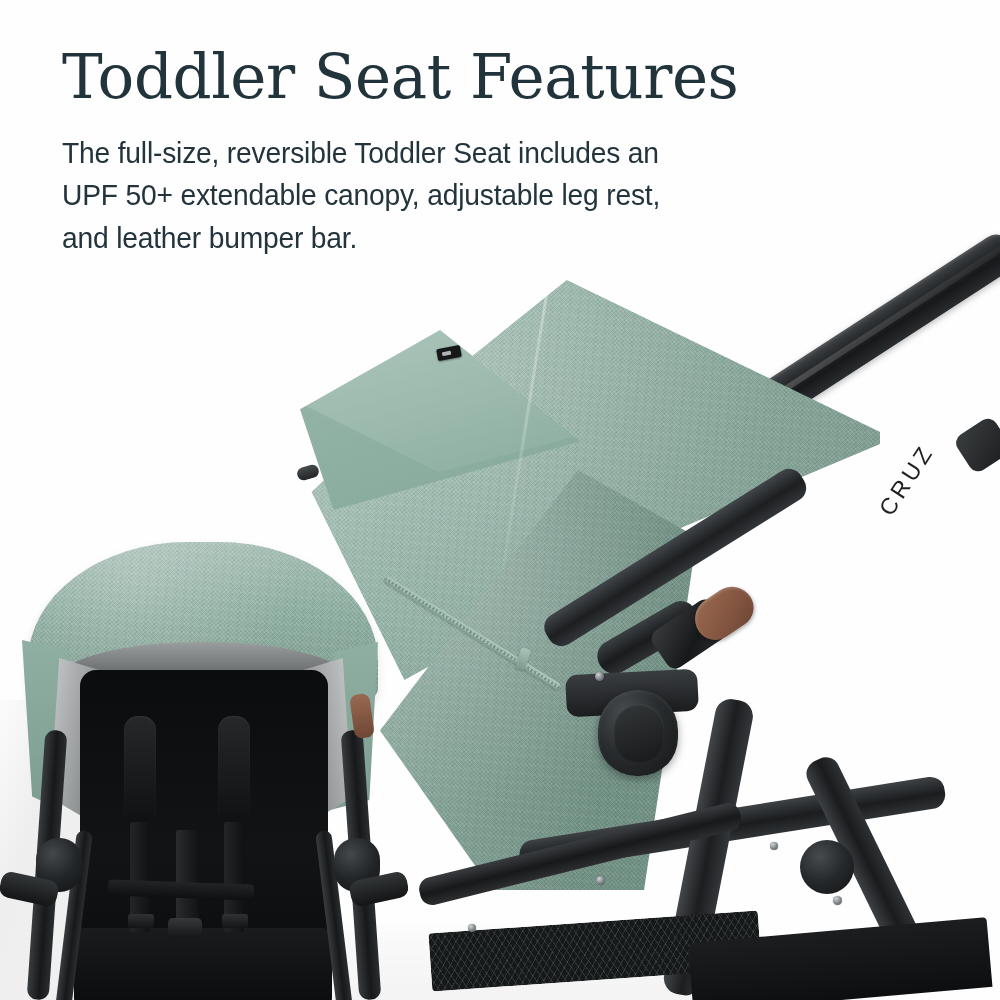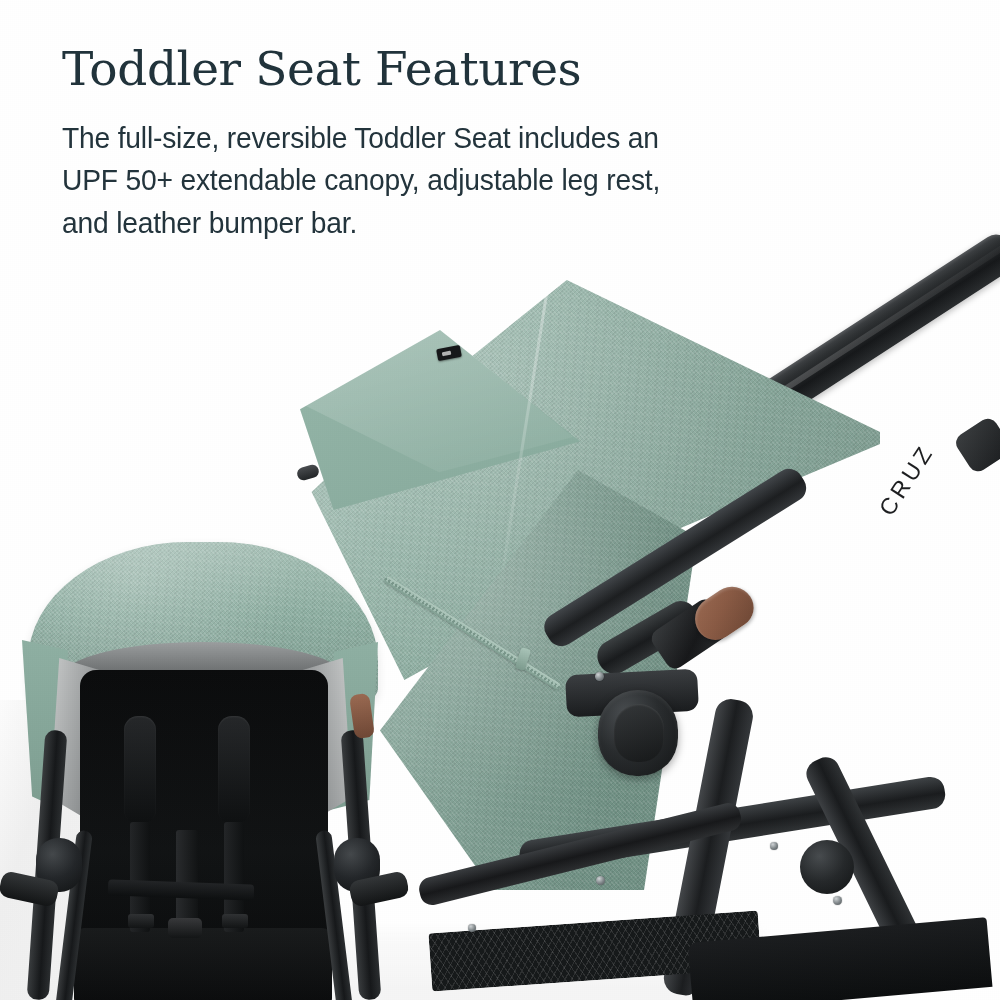--- a/index.html
+++ b/index.html
@@ -14,21 +14,21 @@
     position: relative;
     width: 1000px; height: 1000px;
     background: #ffffff;
     overflow: hidden;
   }
 
   
   #text-block { position: absolute; left: 62px; top: 44px; width: 880px; z-index: 60; }
   #page-title {
     font-family: "DejaVu Serif", "Liberation Serif", serif;
-    font-size: 47px; line-height: 1.08;
+    font-size: 61px; line-height: 1.08;
     color: #21333b; font-weight: 400; letter-spacing: -0.4px;
   }
   #page-desc {
     margin-top: 22px;
     font-family: "Liberation Sans", sans-serif;
     font-size: 30px; line-height: 1.42;
     color: #23343c; font-weight: 400;
     letter-spacing: -0.2px;
     transform: scaleX(0.94); transform-origin: left top;
     white-space: pre-line;

